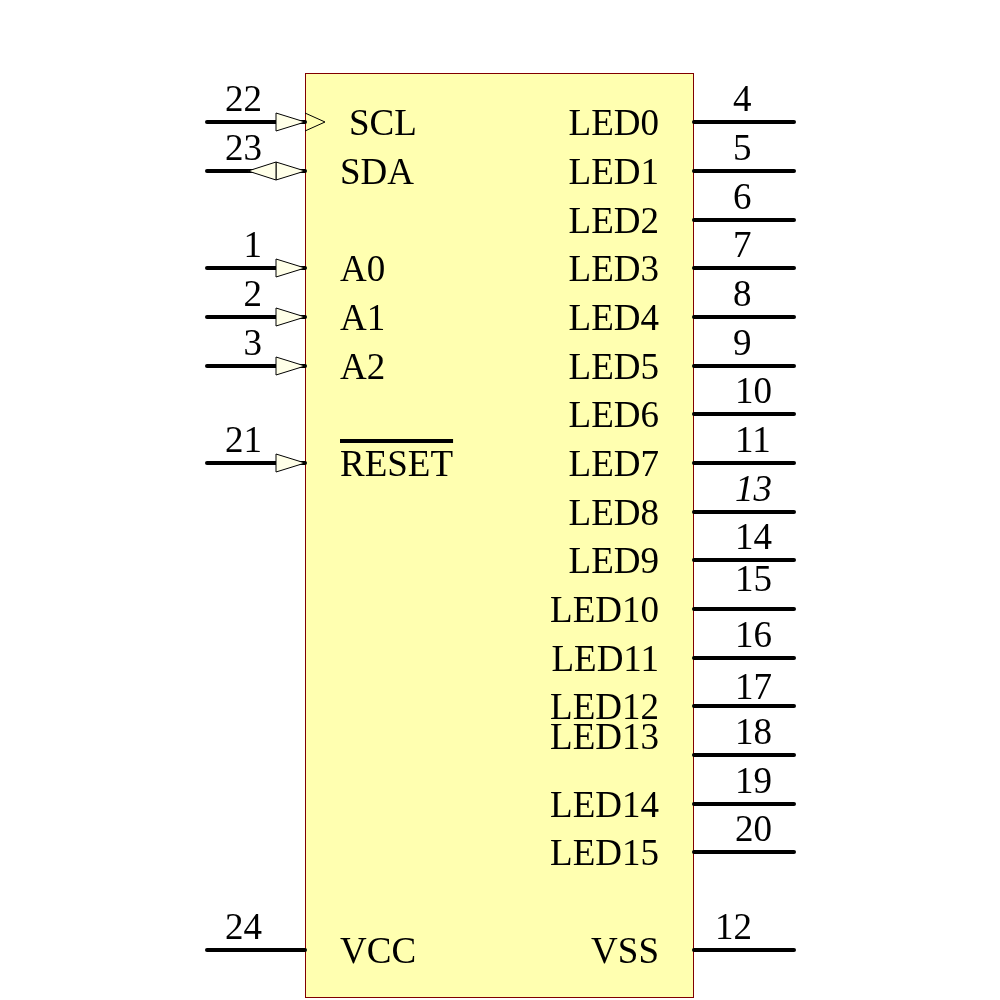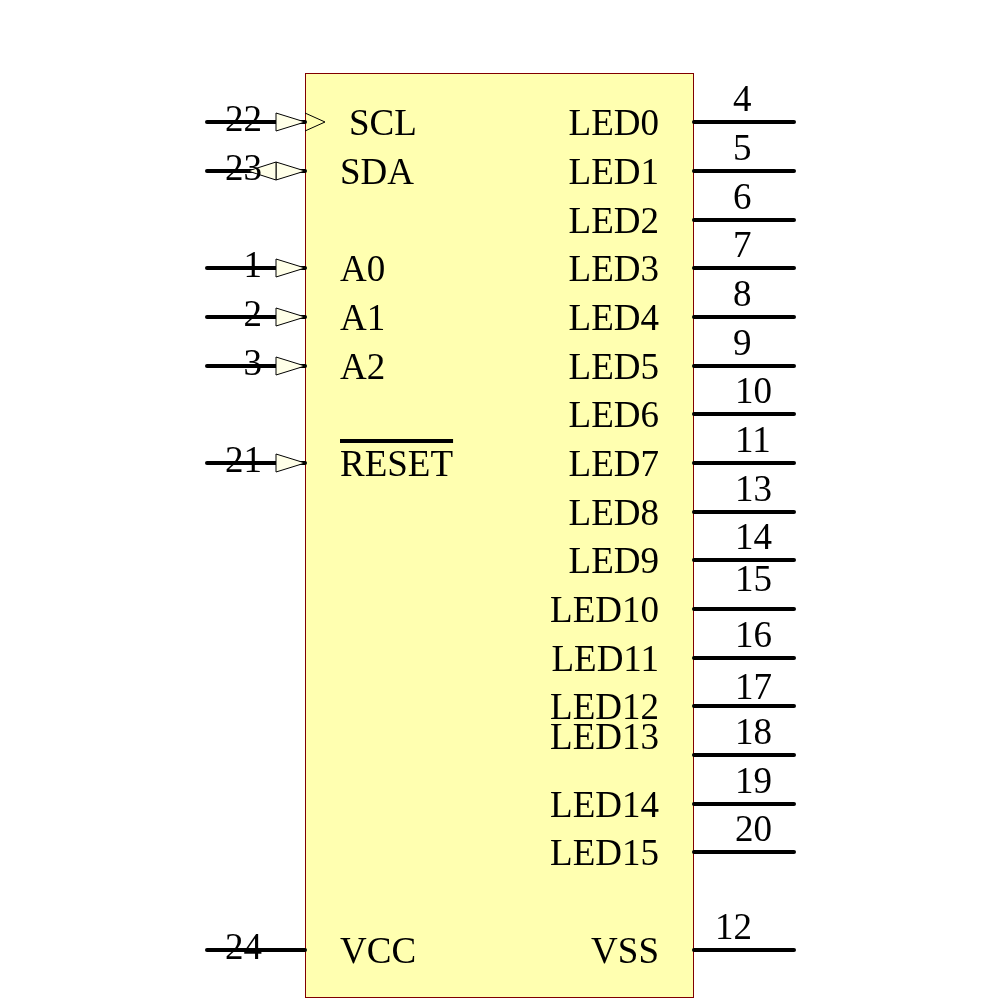--- a/index.html
+++ b/index.html
@@ -3,21 +3,21 @@
 <meta charset="utf-8">
 <style>
   html, body { margin:0; padding:0; background:#ffffff; }
   body { width:1000px; height:1000px; position:relative; overflow:hidden; font-family:"Liberation Serif","DejaVu Serif",serif; }
   #sym { position:absolute; left:0; top:0; }
   .body-rect { position:absolute; left:305px; top:73px; width:389px; height:925px; background:#ffffb0; border:1.5px solid #800000; box-sizing:border-box; }
   .lbl { position:absolute; font-size:37px; color:#000; line-height:1; white-space:nowrap; }
   .lbl.left { left:340px; }
   .lbl.right { right:341px; text-align:right; }
   .pnum { position:absolute; font-size:37px; color:#000; line-height:1; white-space:nowrap; }
-  .pnum.left { right:738px; text-align:left;margin-top:20px; }
+  .pnum.left { right:738px; text-align:left; }
   .over { text-decoration:overline; text-decoration-thickness:4px; text-underline-offset:0; }
 </style>
 </head>
 <body>
 
 <div class="body-rect"></div>
 
 <svg id="sym" width="1000" height="1000">
     <line x1="207" y1="122" x2="305" y2="122" stroke="#000" stroke-width="4" stroke-linecap="round"></line>
     <polygon points="276,113 305,122 276,131" fill="#ffffe8" stroke="#000" stroke-width="1"></polygon>
@@ -83,21 +83,21 @@
     <span class="pnum" style="top: 226px; left: 733px;">7</span>
     <span class="lbl right" style="top: 299px;">LED4</span>
     <span class="pnum" style="top: 275px; left: 733px;">8</span>
     <span class="lbl right" style="top: 348px;">LED5</span>
     <span class="pnum" style="top: 324px; left: 733px;">9</span>
     <span class="lbl right" style="top: 396px;">LED6</span>
     <span class="pnum" style="top: 372px; left: 735px;">10</span>
     <span class="lbl right" style="top: 445px; text-align: center;">LED7</span>
     <span class="pnum" style="top: 421px; left: 735px;">11</span>
     <span class="lbl right" style="top: 494px;">LED8</span>
-    <span class="pnum" style="top: 470px; left: 735px;">13</span>
+    <span class="pnum" style="top: 470px; left: 735px; font-style: italic;">13</span>
     <span class="lbl right" style="top: 542px;">LED9</span>
     <span class="pnum" style="top: 518px; left: 735px;">14</span>
     <span class="lbl right" style="top: 591px; text-align: right;">LED10</span>
     <span class="pnum" style="top: 560px; left: 735px;">15</span>
     <span class="lbl right" style="top: 640px;">LED11</span>
     <span class="pnum" style="top: 616px; left: 735px;">16</span>
     <span class="lbl right" style="top: 688px;">LED12</span>
     <span class="pnum" style="top: 668px; left: 735px;">17</span>
     <span class="lbl right" style="top: 708px; margin-top: 10px;">LED13</span>
     <span class="pnum" style="top: 713px; left: 735px;">18</span>

